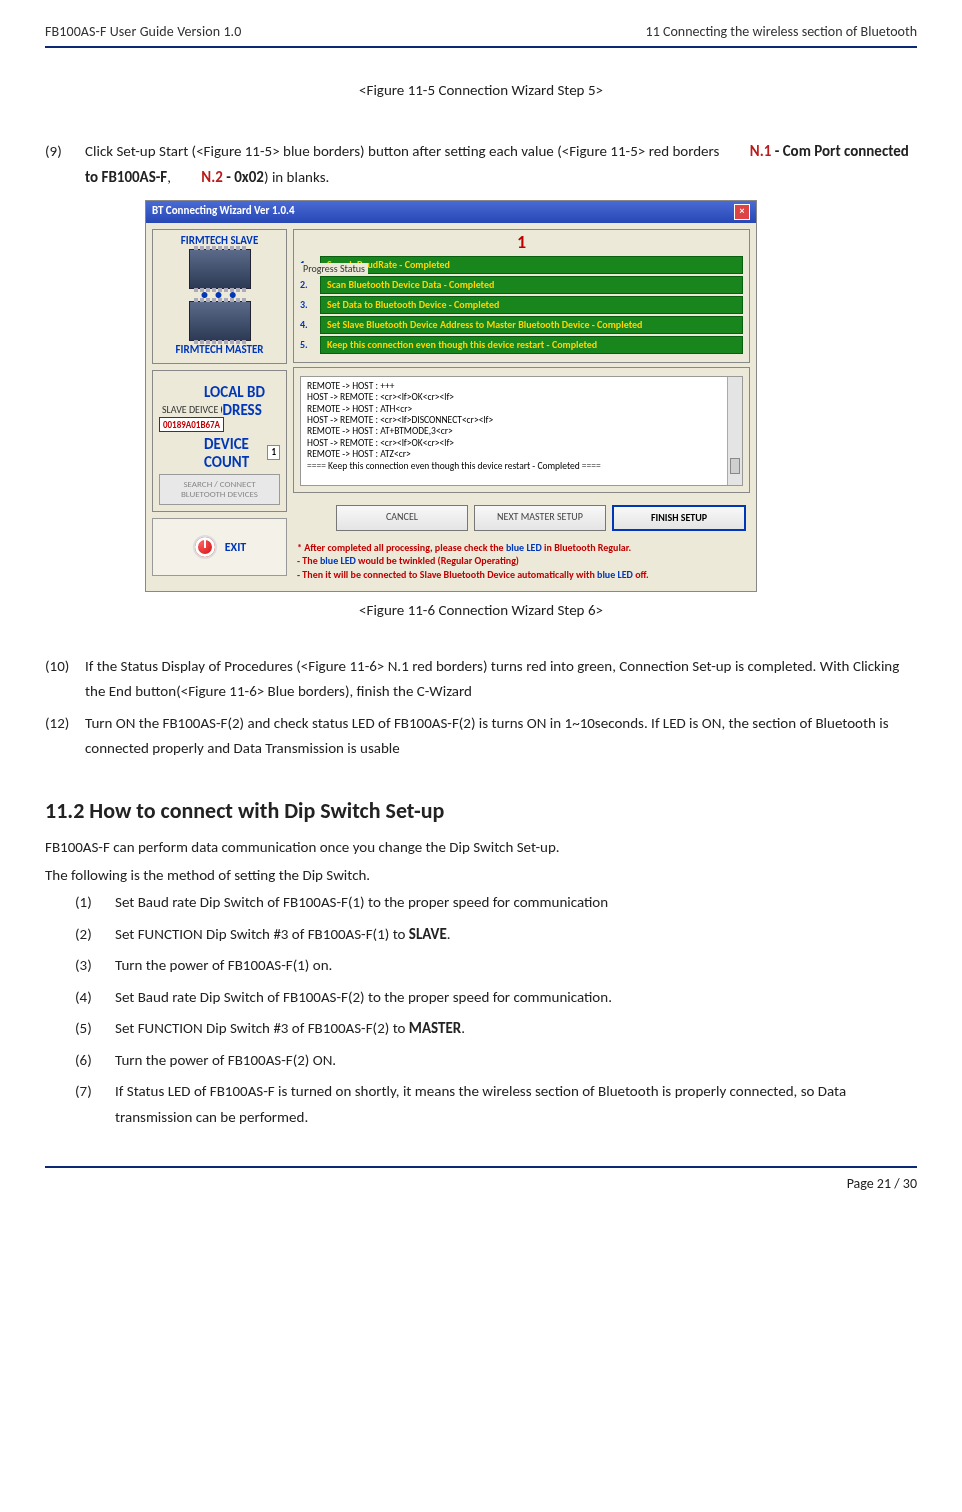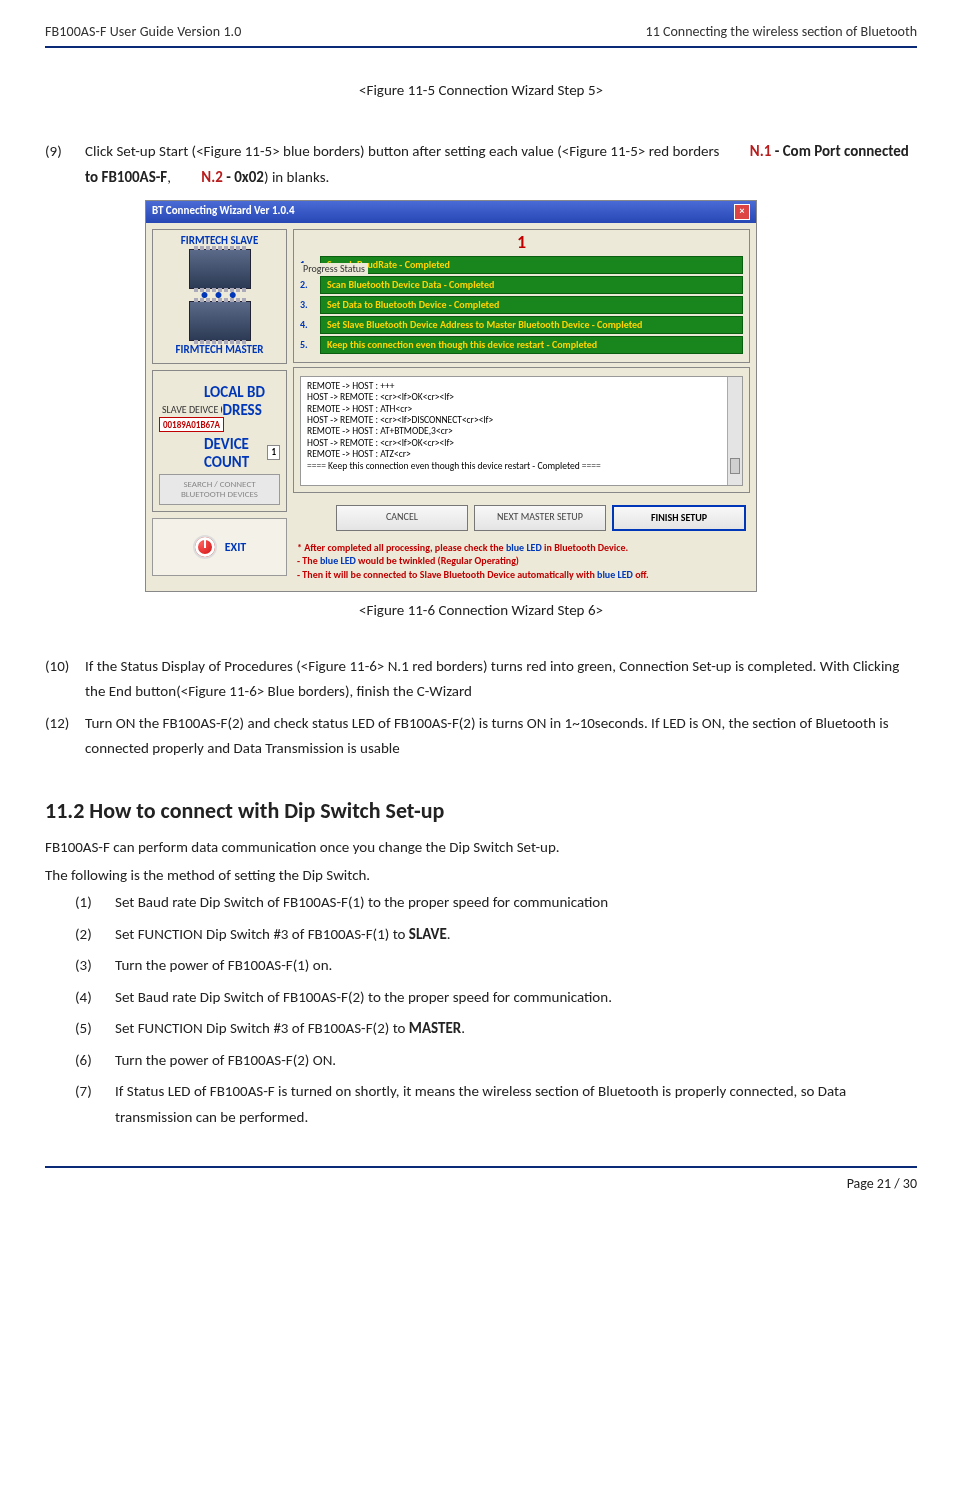--- a/index.html
+++ b/index.html
@@ -284,21 +284,21 @@
                   <div class="thumb"></div>
                 </div>
             </div>
           </div>
           <div class="btn-row">
             <div class="wiz-btn">CANCEL</div>
             <div class="wiz-btn">NEXT MASTER SETUP</div>
             <div class="wiz-btn primary">FINISH SETUP</div>
           </div>
           <div class="note">
-            <span>* After completed all processing, please check the </span><span class="blue">blue LED</span><span> in Bluetooth Device.</span><br>
+            <span>* After completed all processing, please check the </span><span class="blue">blue LED</span><span> in Bluetooth Regular.</span><br>
             <span>  - The </span><span class="blue">blue LED</span><span> would be twinkled (Regular Operating)</span><br>
             <span>  - Then it will be connected to Slave Bluetooth Device automatically with </span><span class="blue">blue LED</span><span> off.</span>
           </div>
         </div>
       </div>
     </div>
   </div>
 
   <div class="fig-cap" style="margin:6px 0 30px 0;">&lt;Figure 11-6 Connection Wizard Step 6&gt;</div>
 

